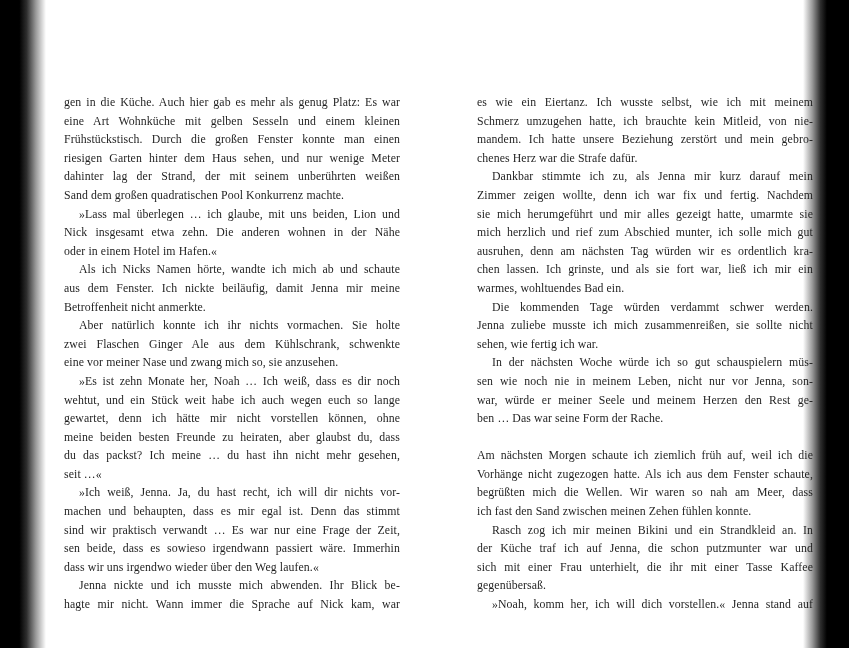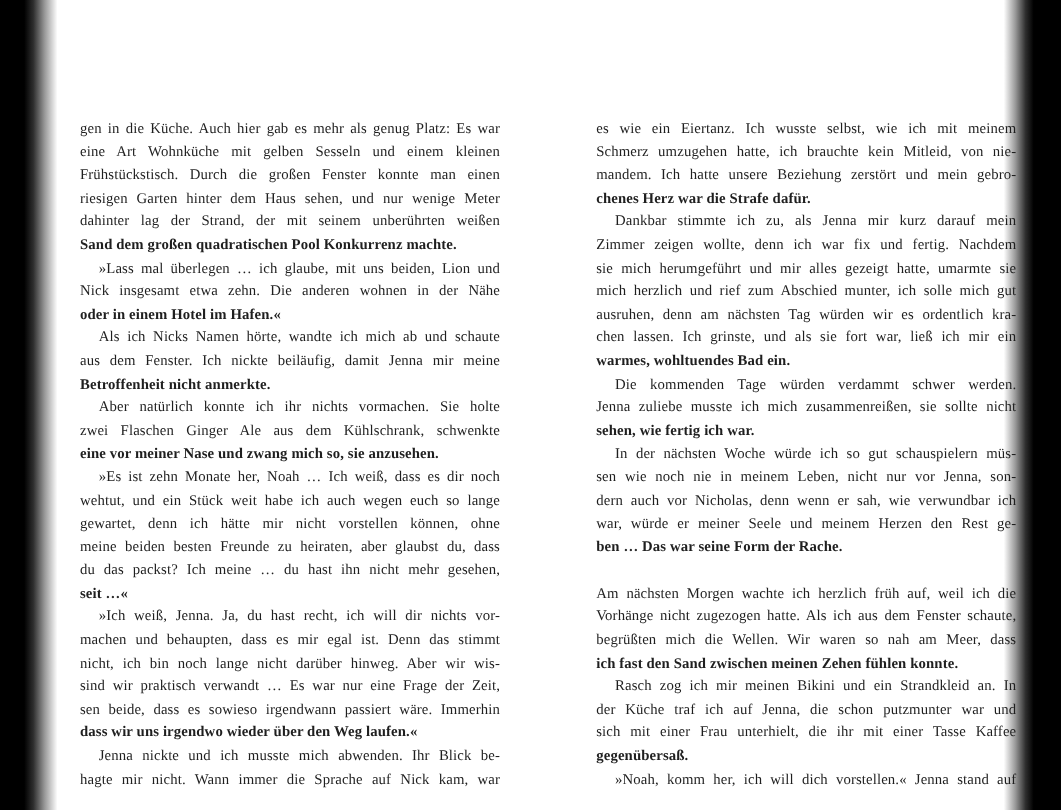--- a/index.html
+++ b/index.html
@@ -54,21 +54,20 @@
   .paragraph { margin: 0; }
   .paragraph.space-before { margin-top: 18.6px; }
   .line {
     text-align: justify;
     text-align-last: justify;
     white-space: normal;
   }
   .line.last {
     text-align: center;
     text-align-last: left;
-    font-weight: bold;
   }
   .line.indent { text-indent: 15px; }
   .page-number {
     position: absolute;
     top: 608px;
     left: 0;
     width: 336px;
     text-align: right;
     font-size: 11px;
     color: #2a2a2a;
@@ -110,21 +109,20 @@
           <div class="line indent">»Es ist zehn Monate her, Noah … Ich weiß, dass es dir noch</div>
           <div class="line">wehtut, und ein Stück weit habe ich auch wegen euch so lange</div>
           <div class="line">gewartet, denn ich hätte mir nicht vorstellen können, ohne</div>
           <div class="line">meine beiden besten Freunde zu heiraten, aber glaubst du, dass</div>
           <div class="line">du das packst? Ich meine … du hast ihn nicht mehr gesehen,</div>
           <div class="line last">seit …«</div>
         </div>
         <div class="paragraph">
           <div class="line indent">»Ich weiß, Jenna. Ja, du hast recht, ich will dir nichts vor-</div>
           <div class="line">machen und behaupten, dass es mir egal ist. Denn das stimmt</div>
-          <div class="line">nicht, ich bin noch lange nicht darüber hinweg. Aber wir wis-</div>
           <div class="line">sind wir praktisch verwandt … Es war nur eine Frage der Zeit,</div>
           <div class="line">sen beide, dass es sowieso irgendwann passiert wäre. Immerhin</div>
           <div class="line last">dass wir uns irgendwo wieder über den Weg laufen.«</div>
         </div>
         <div class="paragraph">
           <div class="line indent">Jenna nickte und ich musste mich abwenden. Ihr Blick be-</div>
           <div class="line">hagte mir nicht. Wann immer die Sprache auf Nick kam, war</div>
         </div>
       </div>
     <div class="page-number">28</div>
@@ -148,26 +146,25 @@
           <div class="line last">warmes, wohltuendes Bad ein.</div>
         </div>
         <div class="paragraph">
           <div class="line indent">Die kommenden Tage würden verdammt schwer werden.</div>
           <div class="line">Jenna zuliebe musste ich mich zusammenreißen, sie sollte nicht</div>
           <div class="line last">sehen, wie fertig ich war.</div>
         </div>
         <div class="paragraph">
           <div class="line indent">In der nächsten Woche würde ich so gut schauspielern müs-</div>
           <div class="line">sen wie noch nie in meinem Leben, nicht nur vor Jenna, son-</div>
-          <div class="line">dern auch vor Nicholas, denn wenn er sah, wie verwundbar ich</div>
           <div class="line">war, würde er meiner Seele und meinem Herzen den Rest ge-</div>
           <div class="line last">ben … Das war seine Form der Rache.</div>
         </div>
         <div class="paragraph space-before">
-          <div class="line">Am nächsten Morgen wachte ich herzlich früh auf, weil ich die</div>
+          <div class="line">Am nächsten Morgen schaute ich ziemlich früh auf, weil ich die</div>
           <div class="line">Vorhänge nicht zugezogen hatte. Als ich aus dem Fenster schaute,</div>
           <div class="line">begrüßten mich die Wellen. Wir waren so nah am Meer, dass</div>
           <div class="line last">ich fast den Sand zwischen meinen Zehen fühlen konnte.</div>
         </div>
         <div class="paragraph">
           <div class="line indent">Rasch zog ich mir meinen Bikini und ein Strandkleid an. In</div>
           <div class="line">der Küche traf ich auf Jenna, die schon putzmunter war und</div>
           <div class="line">sich mit einer Frau unterhielt, die ihr mit einer Tasse Kaffee</div>
           <div class="line last">gegenübersaß.</div>
         </div>

